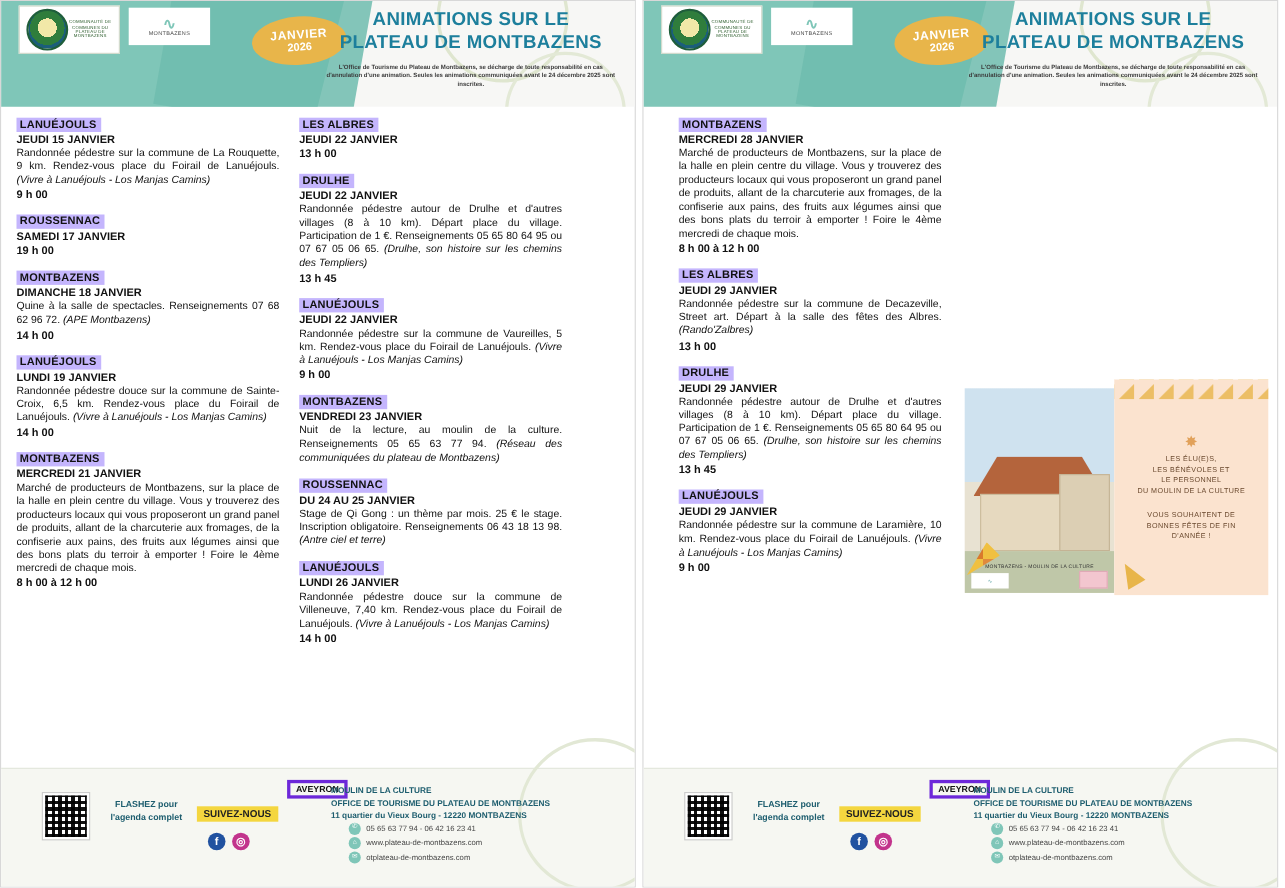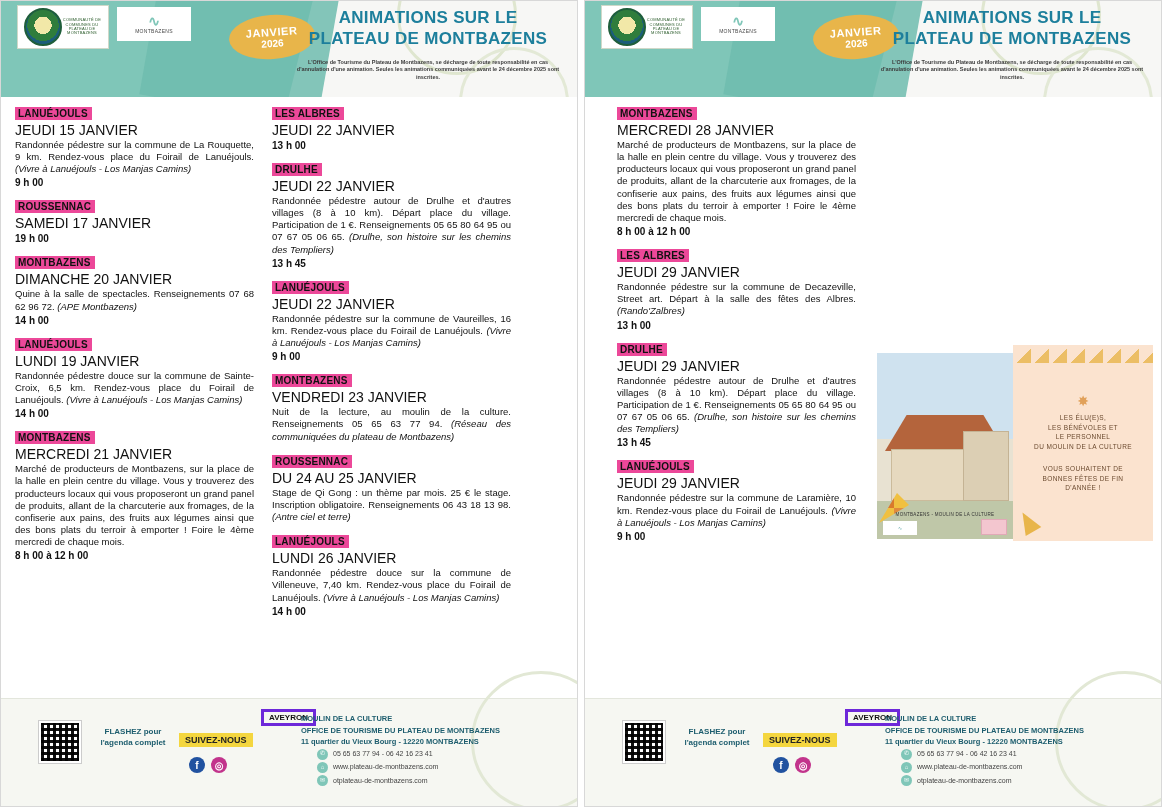--- a/index.html
+++ b/index.html
@@ -133,31 +133,31 @@
   .cols {
     display: flex;
     gap: 18px;
     height: 100%;
   }
   .col { width: 239px; }
 
   .event { margin-bottom: 8px; }
   .town {
     display: inline-block;
-    background: #ec4899;
+    background: #c4b5fd;
     color: #111111;
     font-size: 10px;
     font-weight: bold;
     padding: 1px 4px 1px 3px;
     letter-spacing: .2px;
     margin-bottom: 1px;
   }
   .date {
-    font-size: 14px;
-    font-weight: normal;
+    font-size: 10px;
+    font-weight: bold;
     color: #111111;
     margin: 1px 0 1px 0;
   }
   .desc {
     font-size: 9.5px;
     color: #111111;
     line-height: 1.28;
     text-align: justify;
   }
   .desc .src { font-style: italic; }
@@ -355,21 +355,21 @@
           </div>
 
           <div class="event">
             <div class="town">ROUSSENNAC</div>
             <div class="date">SAMEDI 17 JANVIER</div>
             <div class="time">19 h 00</div>
           </div>
 
           <div class="event">
             <div class="town">MONTBAZENS</div>
-            <div class="date">DIMANCHE 20 JANVIER</div>
+            <div class="date">DIMANCHE 18 JANVIER</div>
             <div class="desc"><span>Quine à la salle de spectacles. Renseignements 07 68 62 96 72.</span> <span class="src">(APE Montbazens)</span></div>
             <div class="time">14 h 00</div>
           </div>
 
           <div class="event">
             <div class="town">LANUÉJOULS</div>
             <div class="date">LUNDI 19 JANVIER</div>
             <div class="desc"><span>Randonnée pédestre douce sur la commune de Sainte-Croix, 6,5 km. Rendez-vous place du Foirail de Lanuéjouls.</span> <span class="src">(Vivre à Lanuéjouls - Los Manjas Camins)</span></div>
             <div class="time">14 h 00</div>
           </div>
@@ -394,21 +394,21 @@
           <div class="event">
             <div class="town">DRULHE</div>
             <div class="date">JEUDI 22 JANVIER</div>
             <div class="desc"><span>Randonnée pédestre autour de Drulhe et d'autres villages (8 à 10 km). Départ place du village. Participation de 1 €. Renseignements 05 65 80 64 95 ou 07 67 05 06 65.</span> <span class="src">(Drulhe, son histoire sur les chemins des Templiers)</span></div>
             <div class="time">13 h 45</div>
           </div>
 
           <div class="event">
             <div class="town">LANUÉJOULS</div>
             <div class="date">JEUDI 22 JANVIER</div>
-            <div class="desc"><span>Randonnée pédestre sur la commune de Vaureilles, 16 km. Rendez-vous place du Foirail de Lanuéjouls.</span> <span class="src">(Vivre à Lanuéjouls - Los Manjas Camins)</span></div>
+            <div class="desc"><span>Randonnée pédestre sur la commune de Vaureilles, 5 km. Rendez-vous place du Foirail de Lanuéjouls.</span> <span class="src">(Vivre à Lanuéjouls - Los Manjas Camins)</span></div>
             <div class="time">9 h 00</div>
           </div>
 
           <div class="event">
             <div class="town">MONTBAZENS</div>
             <div class="date">VENDREDI 23 JANVIER</div>
             <div class="desc"><span>Nuit de la lecture, au moulin de la culture. Renseignements 05 65 63 77 94.</span> <span class="src">(Réseau des communiquées du plateau de Montbazens)</span></div>
             <div class="time"></div>
           </div>
 

